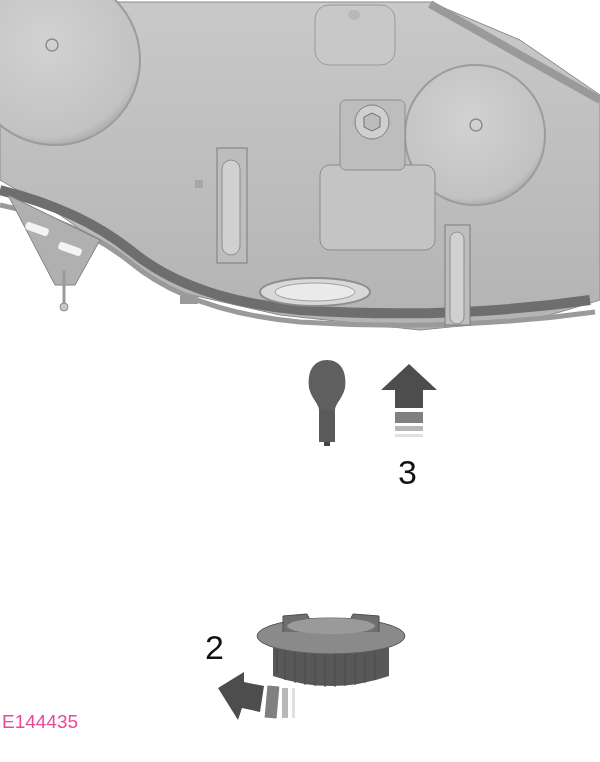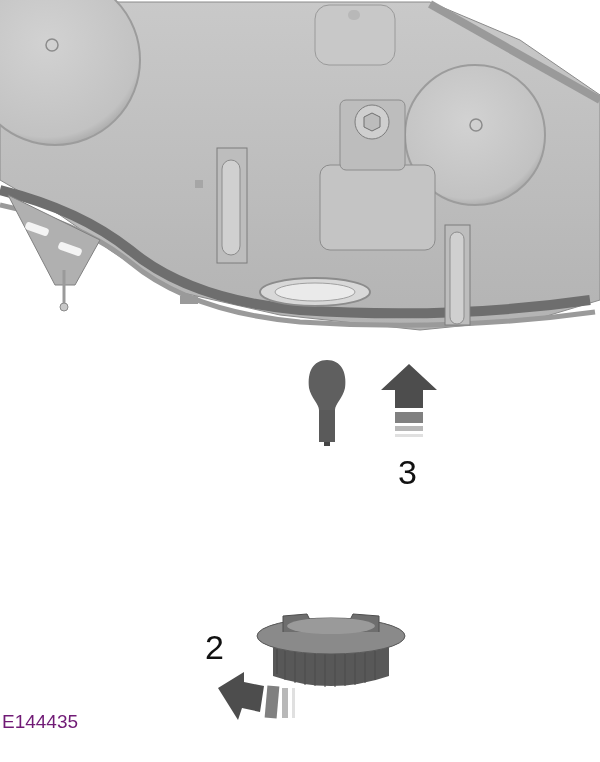--- a/index.html
+++ b/index.html
@@ -1,19 +1,19 @@
 <!DOCTYPE html>
 <html><head>
 <meta charset="utf-8">
 <style>
   html, body { margin:0; padding:0; background:#ffffff; }
   body { width:600px; height:762px; position:relative; overflow:hidden; font-family:"Liberation Sans", sans-serif; }
   .abs { position:absolute; }
   .label-num { font-size:34px; color:#111; line-height:1; }
-  .ref { font-size:19px; color:#701a75; }
+  .ref { font-size:19px; color:#ec4899; }
   svg { display:block; }
 </style>
 </head>
 <body>
 
 <div class="abs" style="left:0;top:0;width:600px;height:335px;">
   <svg width="600" height="335" viewBox="0 0 600 335">
     <defs>
       <linearGradient id="g1" x1="0" y1="0" x2="0" y2="1">
         <stop offset="0" stop-color="#c9c9c9"></stop>

